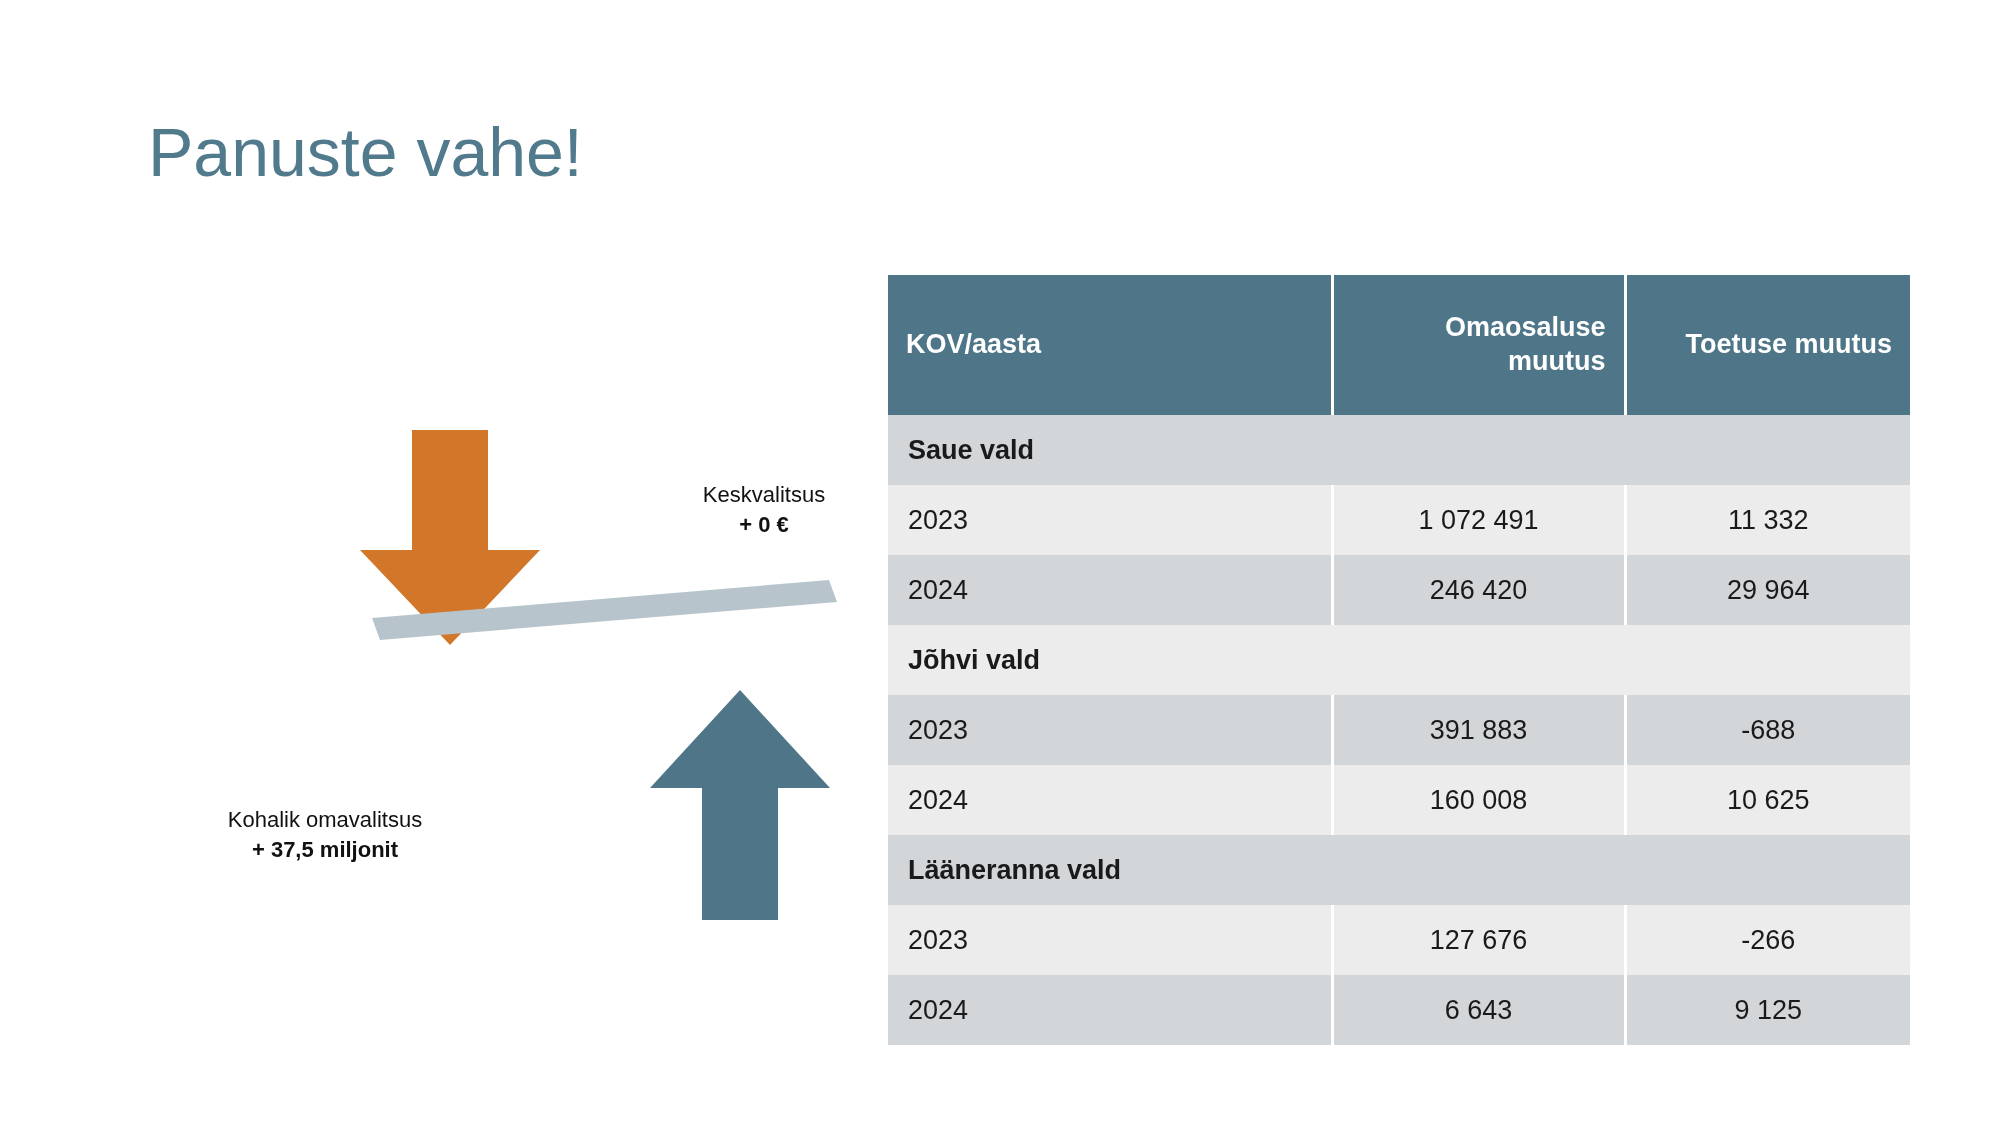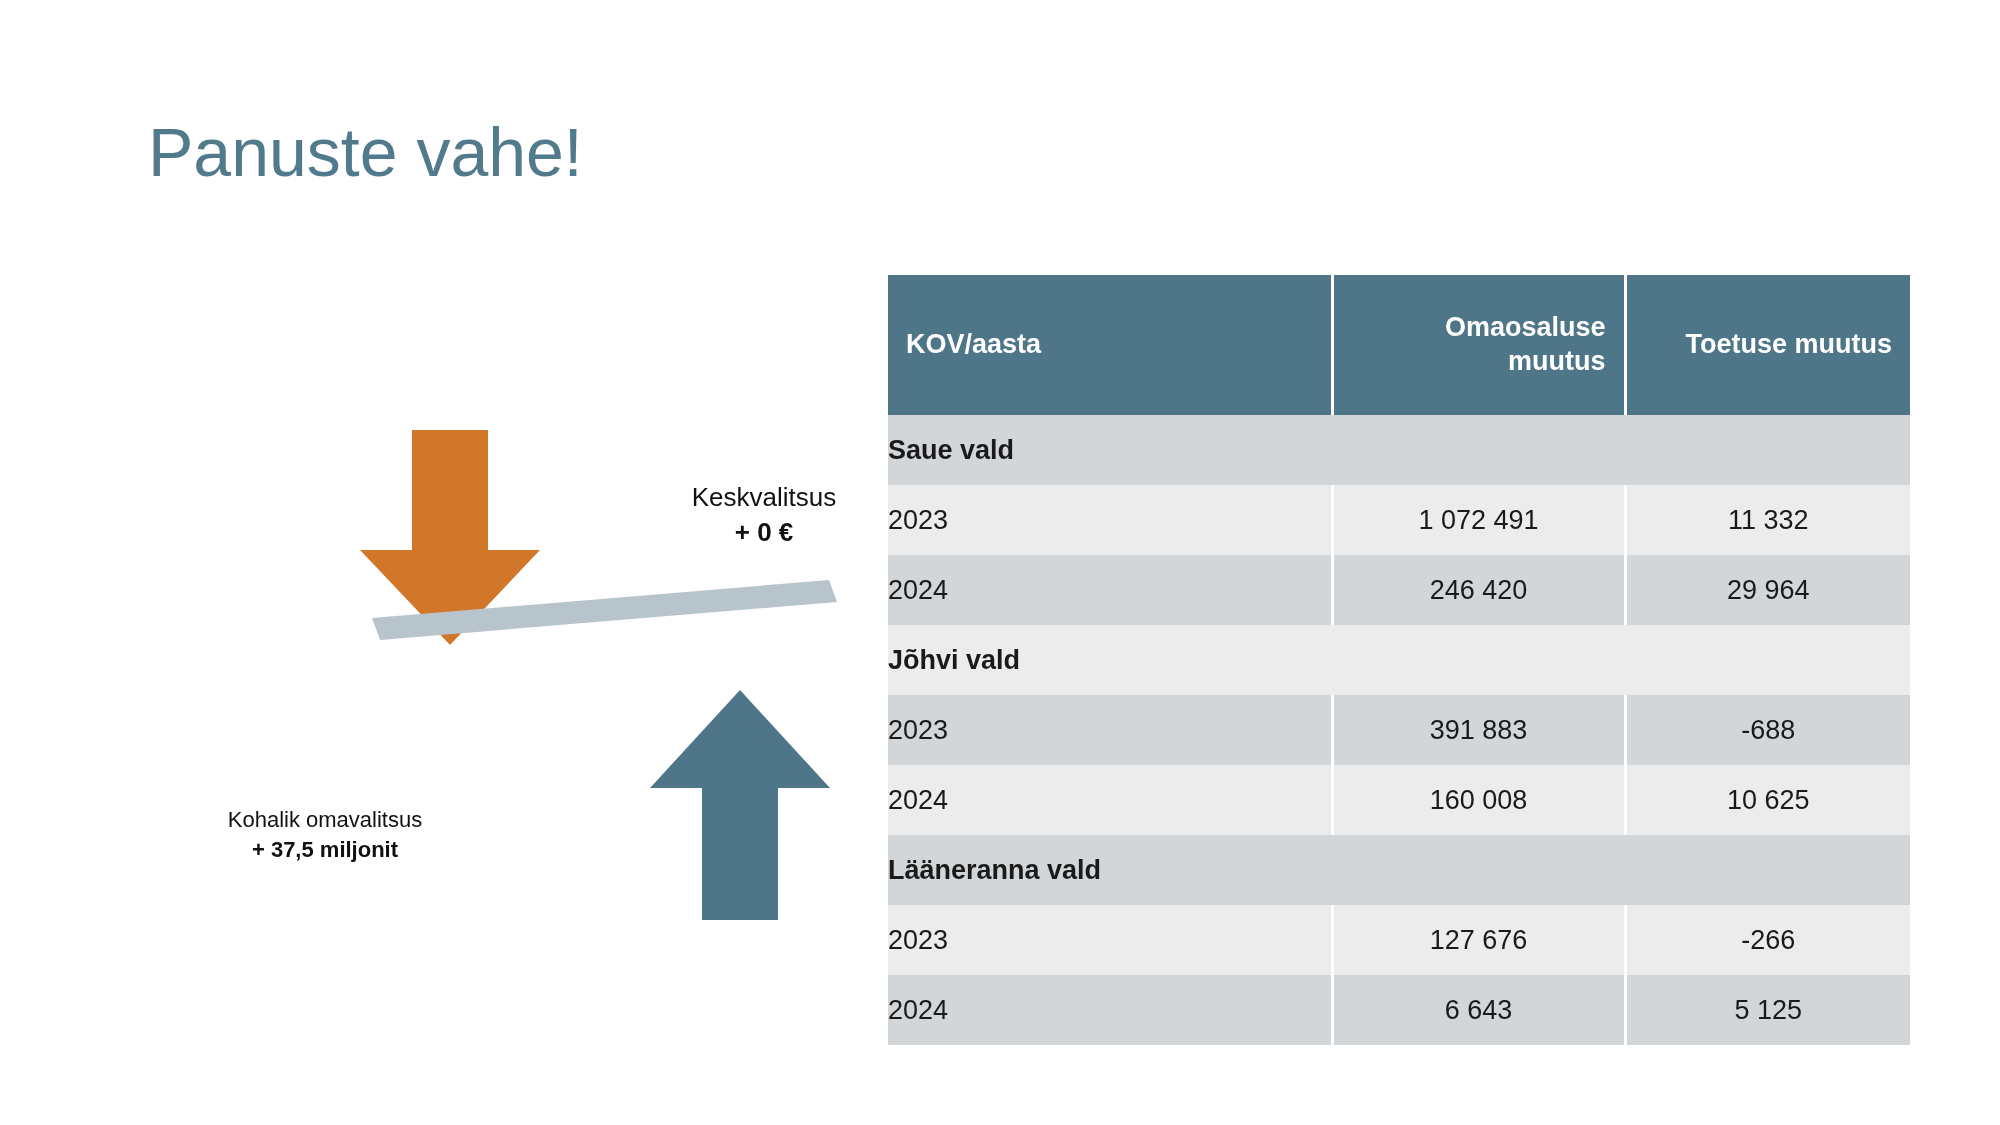--- a/index.html
+++ b/index.html
@@ -76,21 +76,21 @@
     width: 465px;
     height: 60px;
   }
 
   .label-central {
     position: absolute;
     left: 484px;
     top: 190px;
     width: 260px;
     text-align: center;
-    font-size: 26px;
+    font-size: 22px;
     line-height: 1.35;
     color: #111111;
   }
   .label-central .strong {
     font-weight: bold;
     display: block;
   }
 
   .label-local {
     position: absolute;
@@ -133,21 +133,21 @@
     border-right: 3px solid #ffffff;
     vertical-align: middle;
     line-height: 1.25;
   }
   table.kov th:last-child { border-right: none; padding-left: 16px; }
   th.h-left { text-align: left; height: 108px; }
   th.h-right { text-align: right; height: 108px; }
 
   table.kov td {
     font-size: 27px;
-    padding: 14px 0;
+    padding: 14px 20px;
     border-right: 3px solid #ffffff;
     height: 42px;
     vertical-align: middle;
   }
   table.kov td:last-child { border-right: none; }
 
   tr.group td {
     font-weight: bold;
     text-align: left;
   }
@@ -237,19 +237,19 @@
           <td class="lab" colspan="3">Lääneranna vald</td>
         </tr>
         <tr class="shade-light">
           <td class="lab">2023</td>
           <td class="num">127 676</td>
           <td class="num">-266</td>
         </tr>
         <tr class="shade-dark">
           <td class="lab">2024</td>
           <td class="num">6 643</td>
-          <td class="num">5 125</td>
+          <td class="num">9 125</td>
         </tr>
       </tbody>
     </table>
   </div>
 
 </div>
 
 </body></html>

